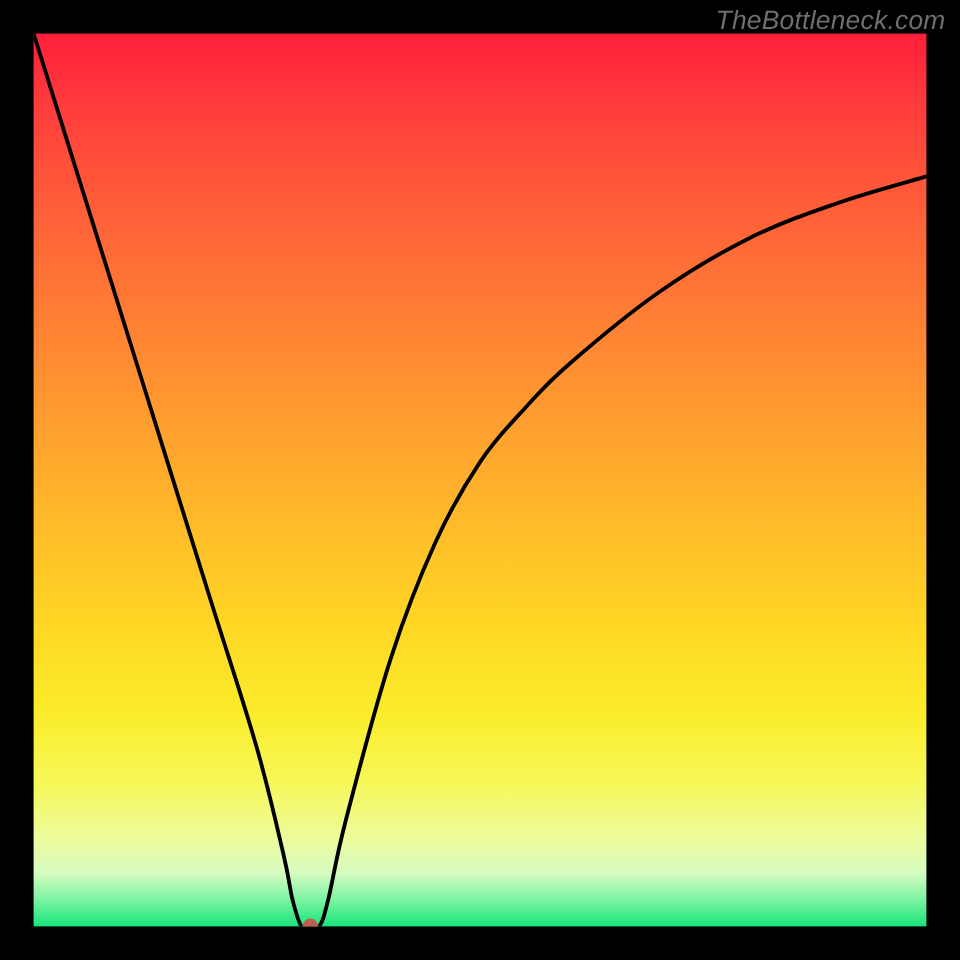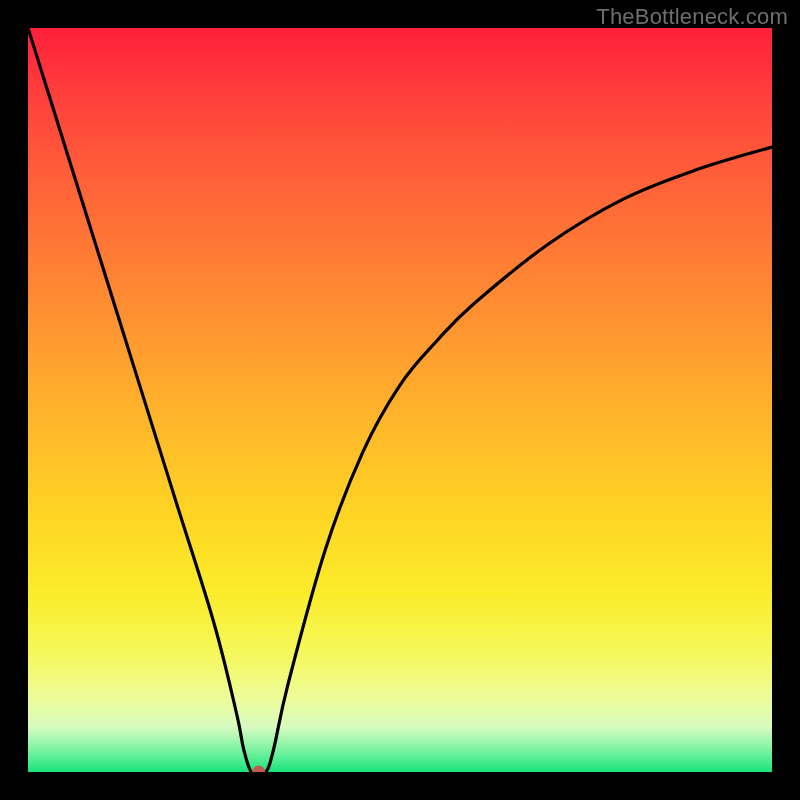--- a/index.html
+++ b/index.html
@@ -9,20 +9,21 @@
     height: 800px;
     overflow: hidden;
     background: #000;
     font-family: Arial, Helvetica, sans-serif;
   }
   .frame {
     position: relative;
     width: 800px;
     height: 800px;
     background: #000;
+    font-style: italic;
   }
   .watermark {
     position: absolute;
     top: 4px;
     right: 12px;
     color: #6e6e6e;
     font-size: 22px;
     font-weight: 500;
     letter-spacing: 0.2px;
     z-index: 10;

